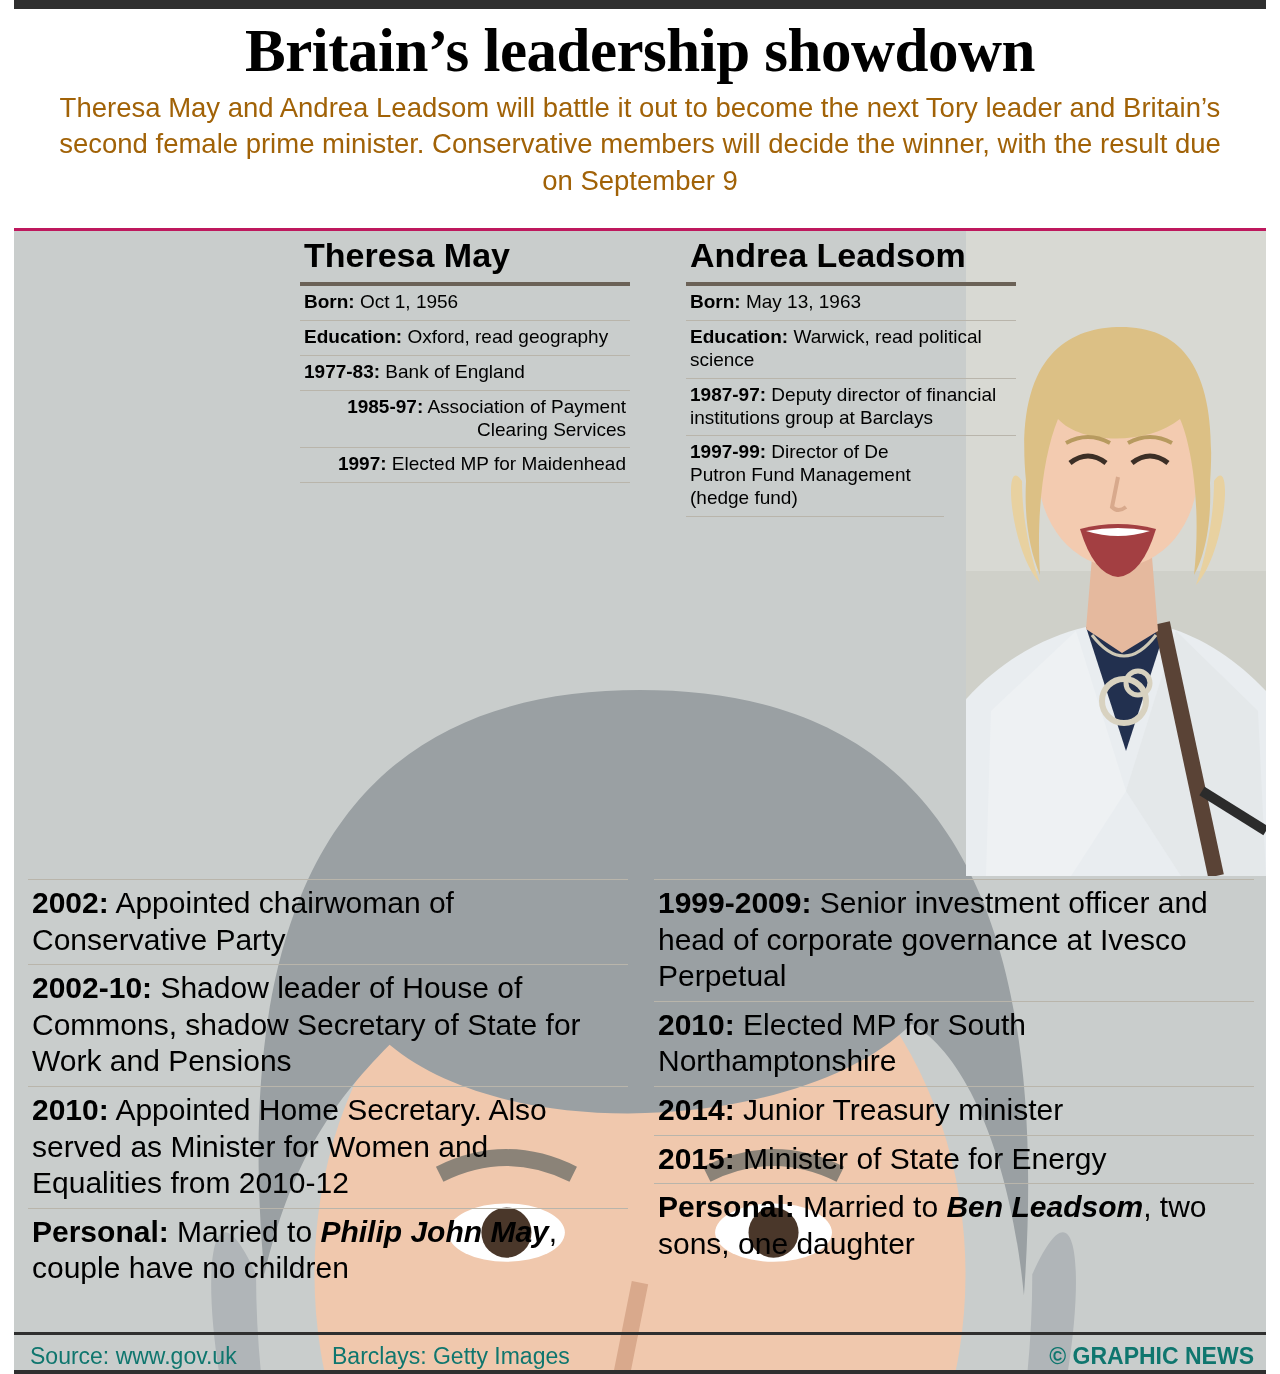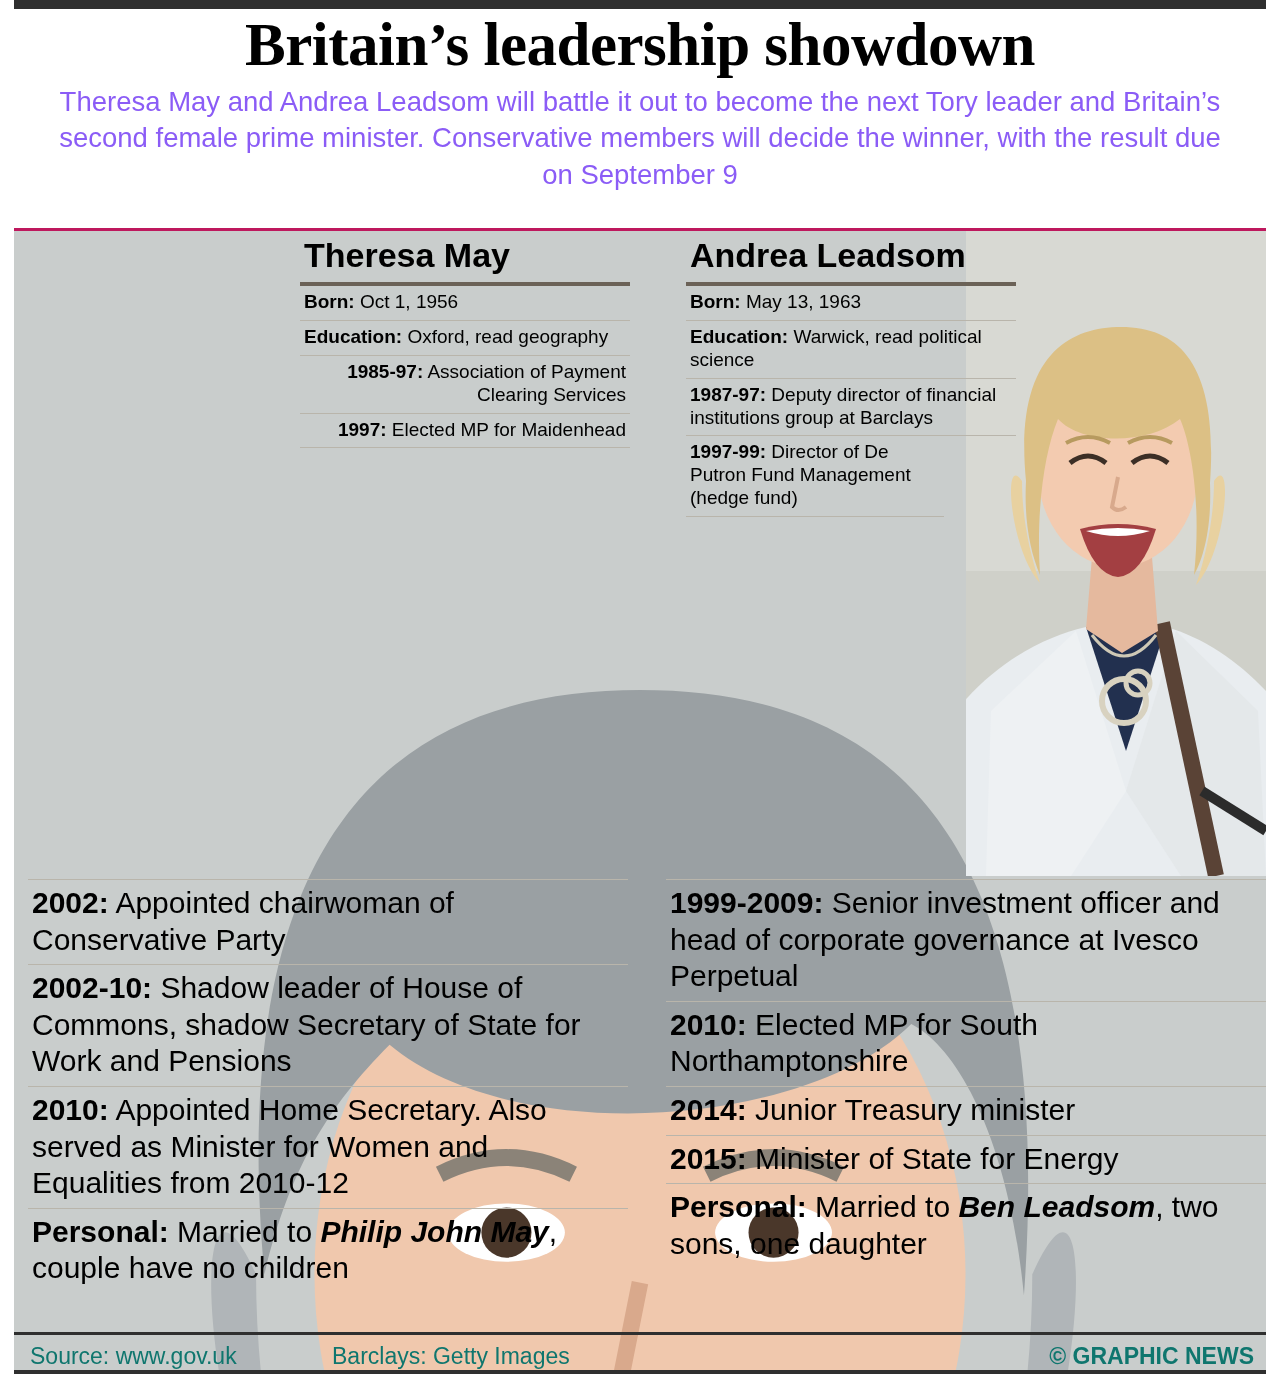--- a/index.html
+++ b/index.html
@@ -33,27 +33,27 @@
     top: 9px;
     width: 1252px;
     text-align: center;
   }
   .title {
     font-family: "Liberation Serif", serif;
     font-weight: bold;
     font-size: 61px;
     line-height: 1.06;
     letter-spacing: -0.5px;
-    margin: 4px 0 2px 0;
+    margin: 10px 0 2px 0;
     color: #000;
   }
   .subtitle {
     font-size: 27.5px;
     line-height: 1.33;
-    color: #8b5cf6;
+    color: #a16207;
     padding: 0 42px;
     margin-top: 6px;
   }
 
   
   .board {
     position: absolute;
     left: 14px;
     top: 228px;
     width: 1252px;
@@ -105,21 +105,21 @@
   }
   .entry b { font-weight: bold; }
   .entry i { font-style: italic; font-weight: bold; }
 
   
   .wide {
     position: absolute;
     width: 600px;
   }
   .wide-left { left: 14px; top: 648px; }
-  .wide-right { left: 640px; top: 648px; margin-left: 12px; }
+  .wide-right { left: 640px; top: 648px; }
   .wide .entry {
     font-size: 30px;
     line-height: 1.22;
   }
   .wide-left .entry:first-child { border-top: 1px solid #b9b5ab; }
   .wide-right .entry:first-child { border-top: 1px solid #b9b5ab; }
 
   .footer {
     position: absolute;
     left: 14px;
@@ -236,20 +236,21 @@
         <path d="M126 404 Q158 446 190 404" stroke="#cfc9b6" stroke-width="3" fill="none"></path>
       </svg>
     </div>
 
     <div class="cols">
 
       <div class="col col-may">
         <div class="person-name">Theresa May</div>
         <div class="entry"><b>Born:</b><span> Oct 1, 1956</span></div>
         <div class="entry"><b>Education:</b><span> Oxford, read geography</span></div>
+        <div class="entry"><b>1977-83:</b><span> Bank of England</span></div>
         <div class="entry" style="text-align:right;"><b>1985-97:</b><span> Association of Payment Clearing Services</span></div>
         <div class="entry" style="text-align:right;"><b>1997:</b><span> Elected MP for Maidenhead</span></div>
       </div>
 
       <div class="col col-lead">
         <div class="person-name">Andrea Leadsom</div>
         <div class="entry"><b>Born:</b><span> May 13, 1963</span></div>
         <div class="entry"><b>Education:</b><span> Warwick, read political science</span></div>
         <div class="entry"><b>1987-97:</b><span> Deputy director of financial institutions group at Barclays</span></div>
         <div class="entry" style="width:250px;"><b>1997-99:</b><span> Director of De Putron Fund Management (hedge fund)</span></div>

